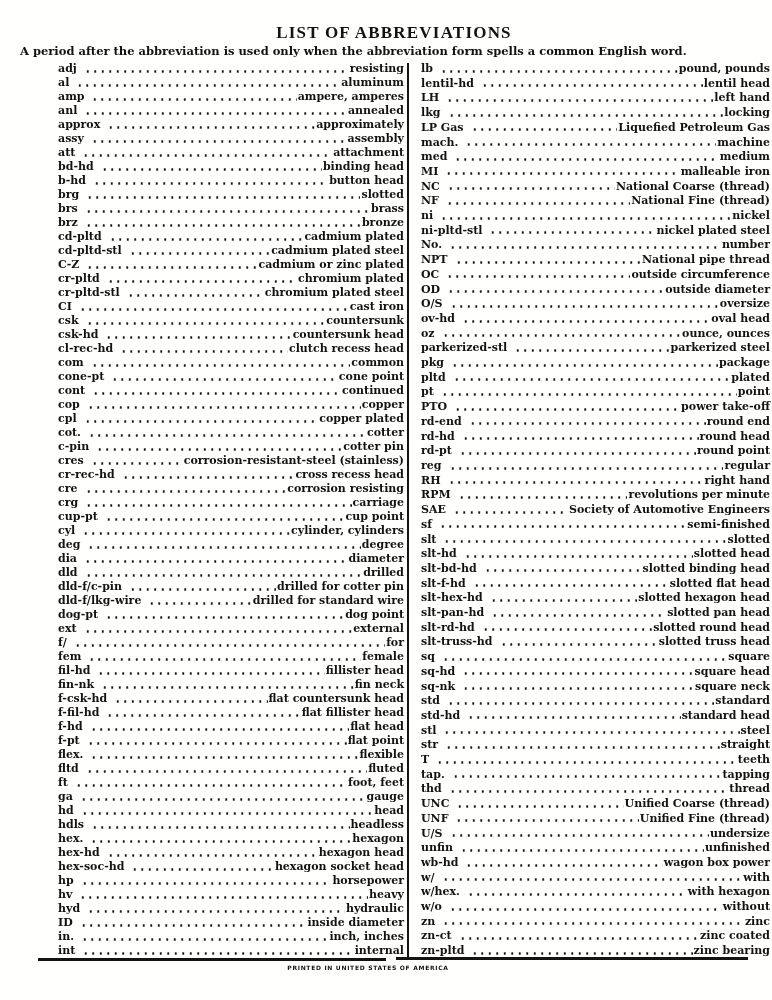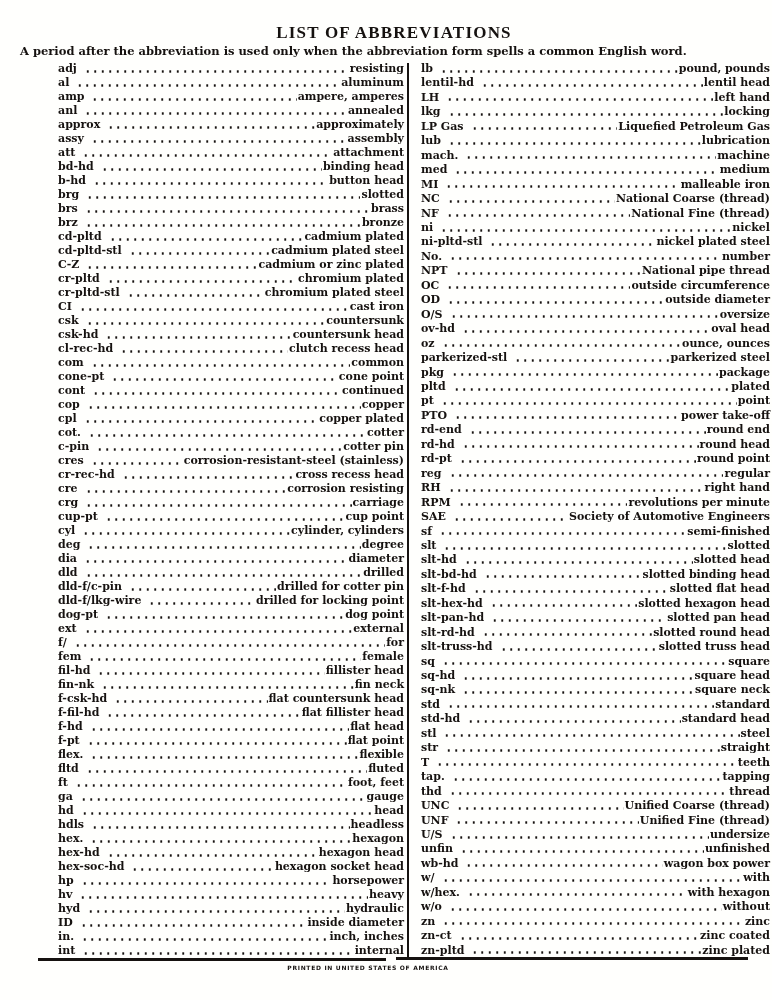--- a/index.html
+++ b/index.html
@@ -255,21 +255,21 @@
           <span class="def">drilled</span>
         </div>
         <div class="row">
           <span class="abbr">dld-f/c-pin</span>
           <span class="leader"></span>
           <span class="def">drilled for cotter pin</span>
         </div>
         <div class="row">
           <span class="abbr">dld-f/lkg-wire</span>
           <span class="leader"></span>
-          <span class="def">drilled for locking point</span>
+          <span class="def">drilled for standard wire</span>
         </div>
         <div class="row">
           <span class="abbr">dog-pt</span>
           <span class="leader"></span>
           <span class="def">dog point</span>
         </div>
         <div class="row">
           <span class="abbr">ext</span>
           <span class="leader"></span>
           <span class="def">external</span>
@@ -411,25 +411,20 @@
           <span class="abbr">lkg</span>
           <span class="leader"></span>
           <span class="def">locking</span>
         </div>
         <div class="row">
           <span class="abbr">LP Gas</span>
           <span class="leader"></span>
           <span class="def">Liquefied Petroleum Gas</span>
         </div>
         <div class="row">
-          <span class="abbr">lub</span>
-          <span class="leader"></span>
-          <span class="def">lubrication</span>
-        </div>
-        <div class="row">
           <span class="abbr">mach.</span>
           <span class="leader"></span>
           <span class="def">machine</span>
         </div>
         <div class="row">
           <span class="abbr">med</span>
           <span class="leader"></span>
           <span class="def">medium</span>
         </div>
         <div class="row">
@@ -693,21 +688,21 @@
           <span class="def">zinc</span>
         </div>
         <div class="row">
           <span class="abbr">zn-ct</span>
           <span class="leader"></span>
           <span class="def">zinc coated</span>
         </div>
         <div class="row">
           <span class="abbr">zn-pltd</span>
           <span class="leader"></span>
-          <span class="def">zinc plated</span>
+          <span class="def">zinc bearing</span>
         </div>
       </div>
   </div>
 
   <div class="rule-bottom-left"></div>
   <div class="rule-bottom-right"></div>
 
   <div class="imprint">PRINTED IN UNITED STATES OF AMERICA</div>
 </div>
 

